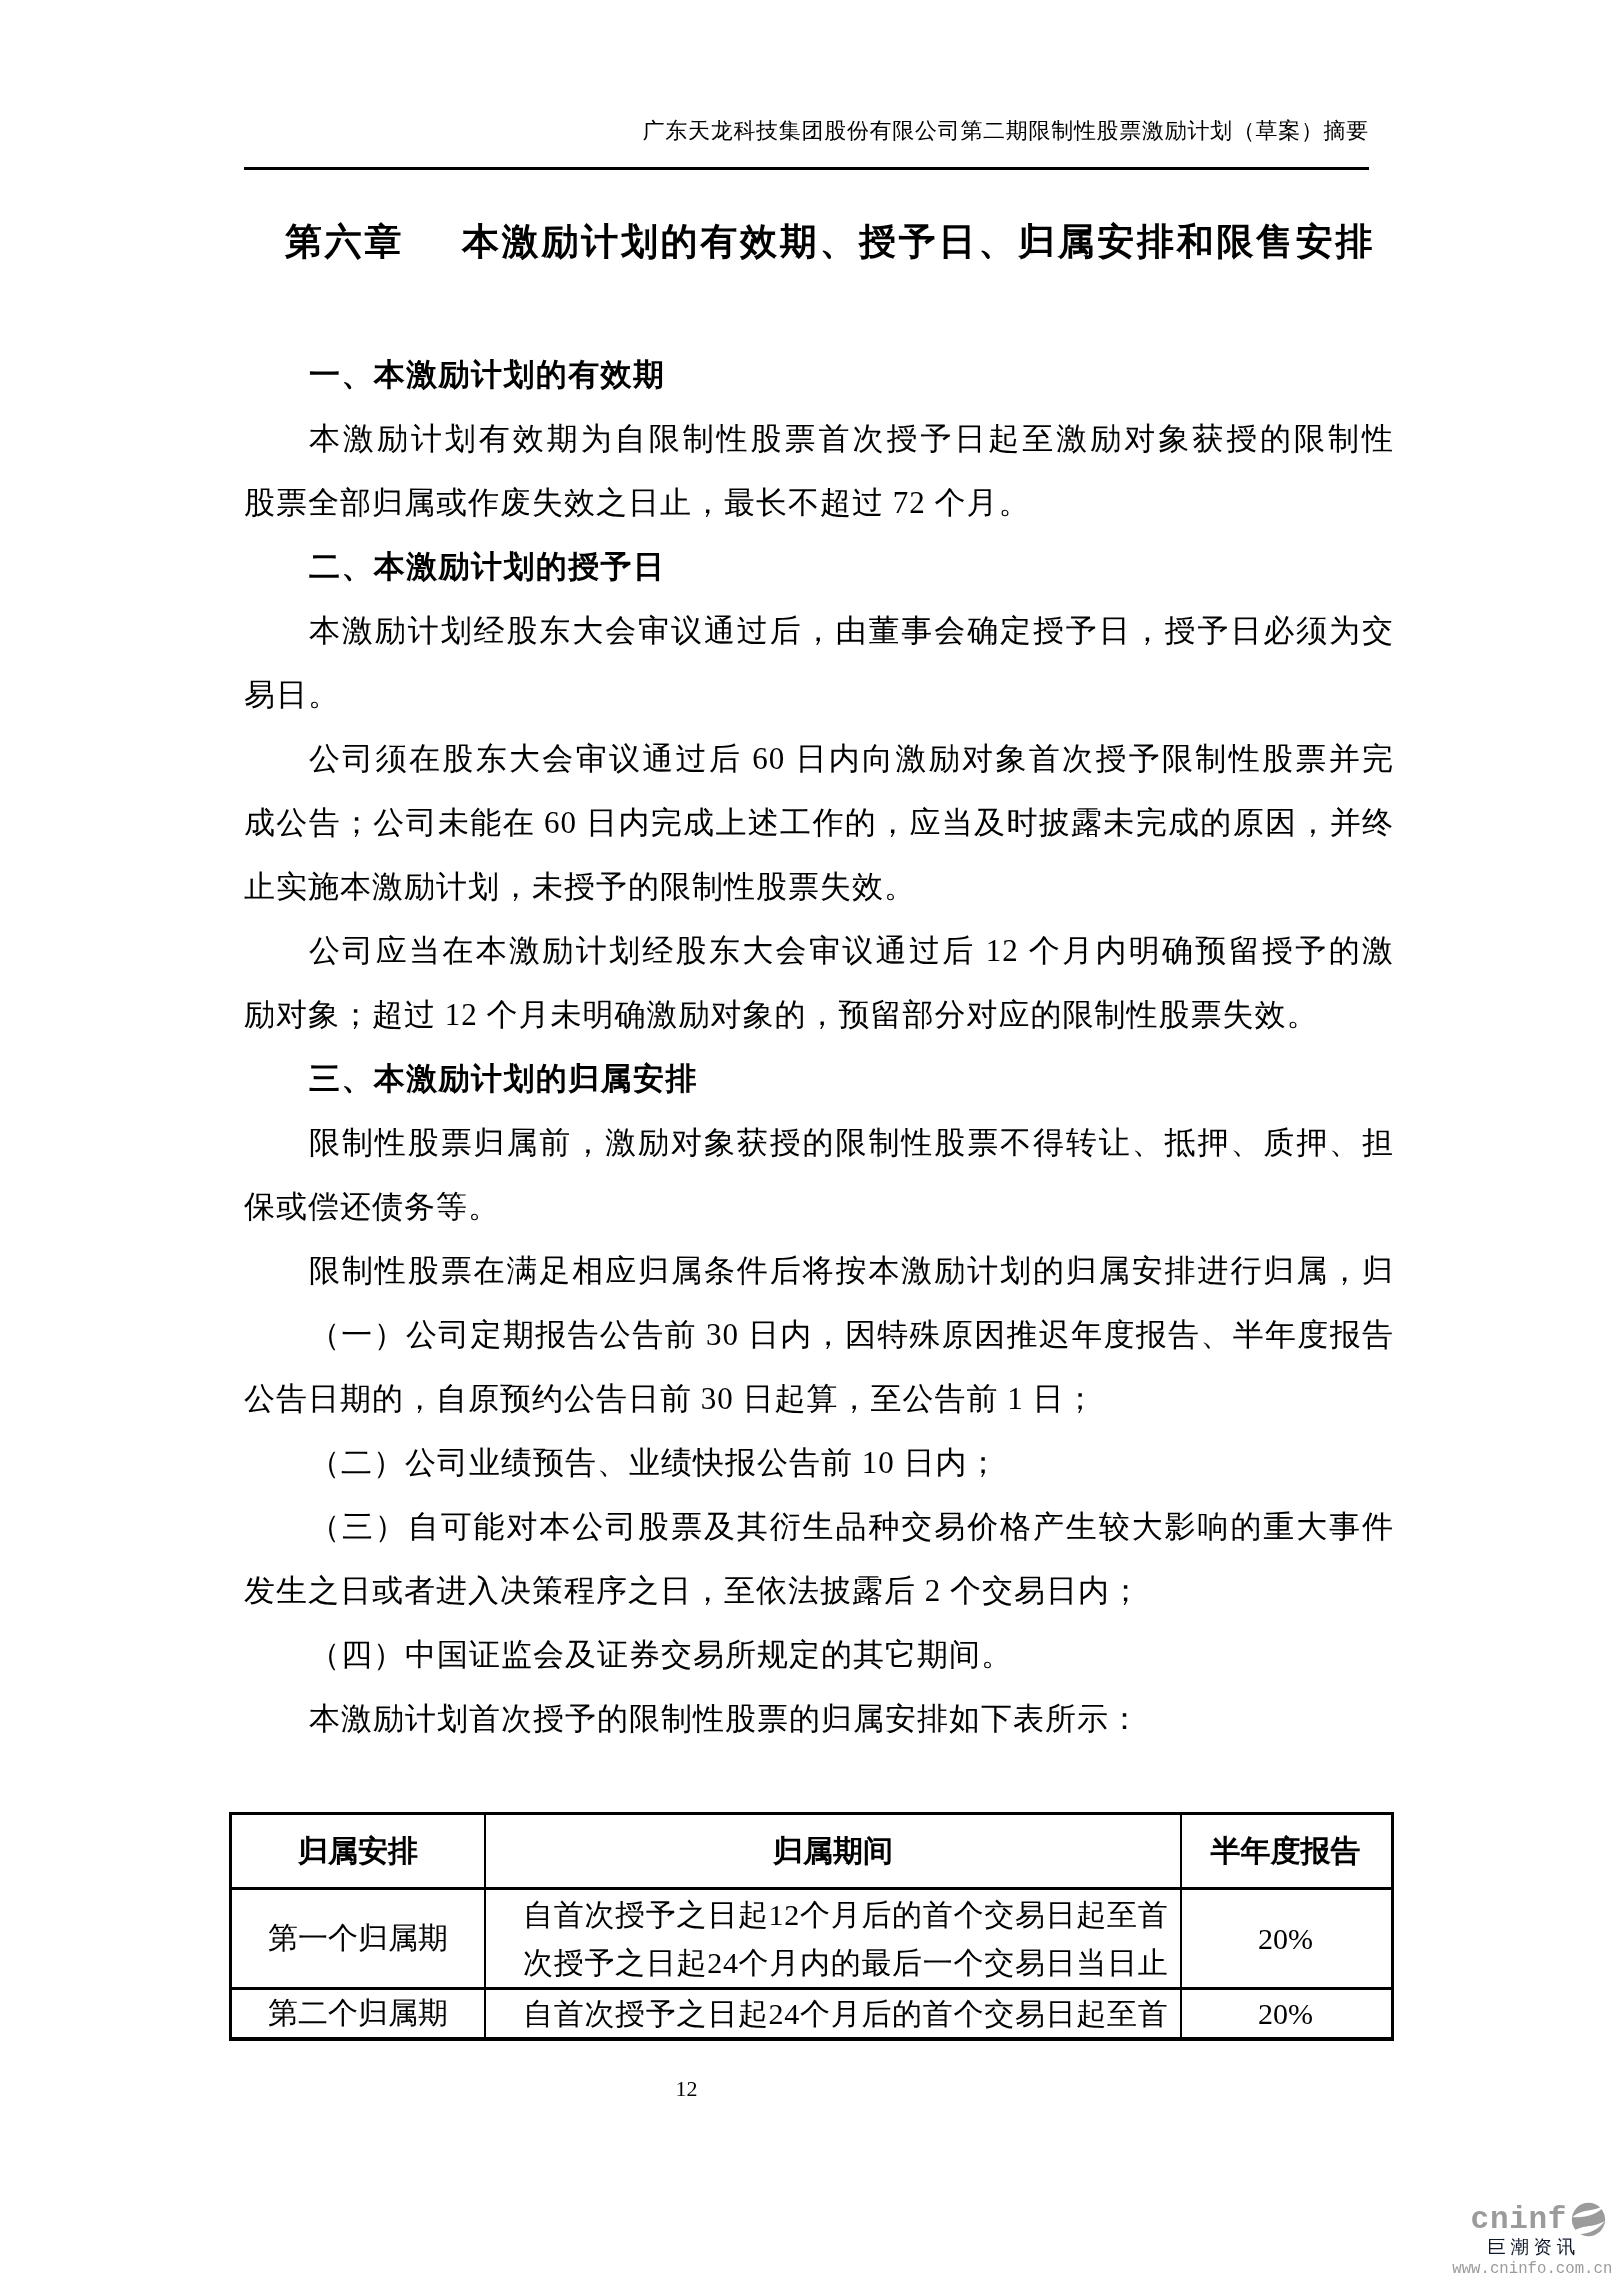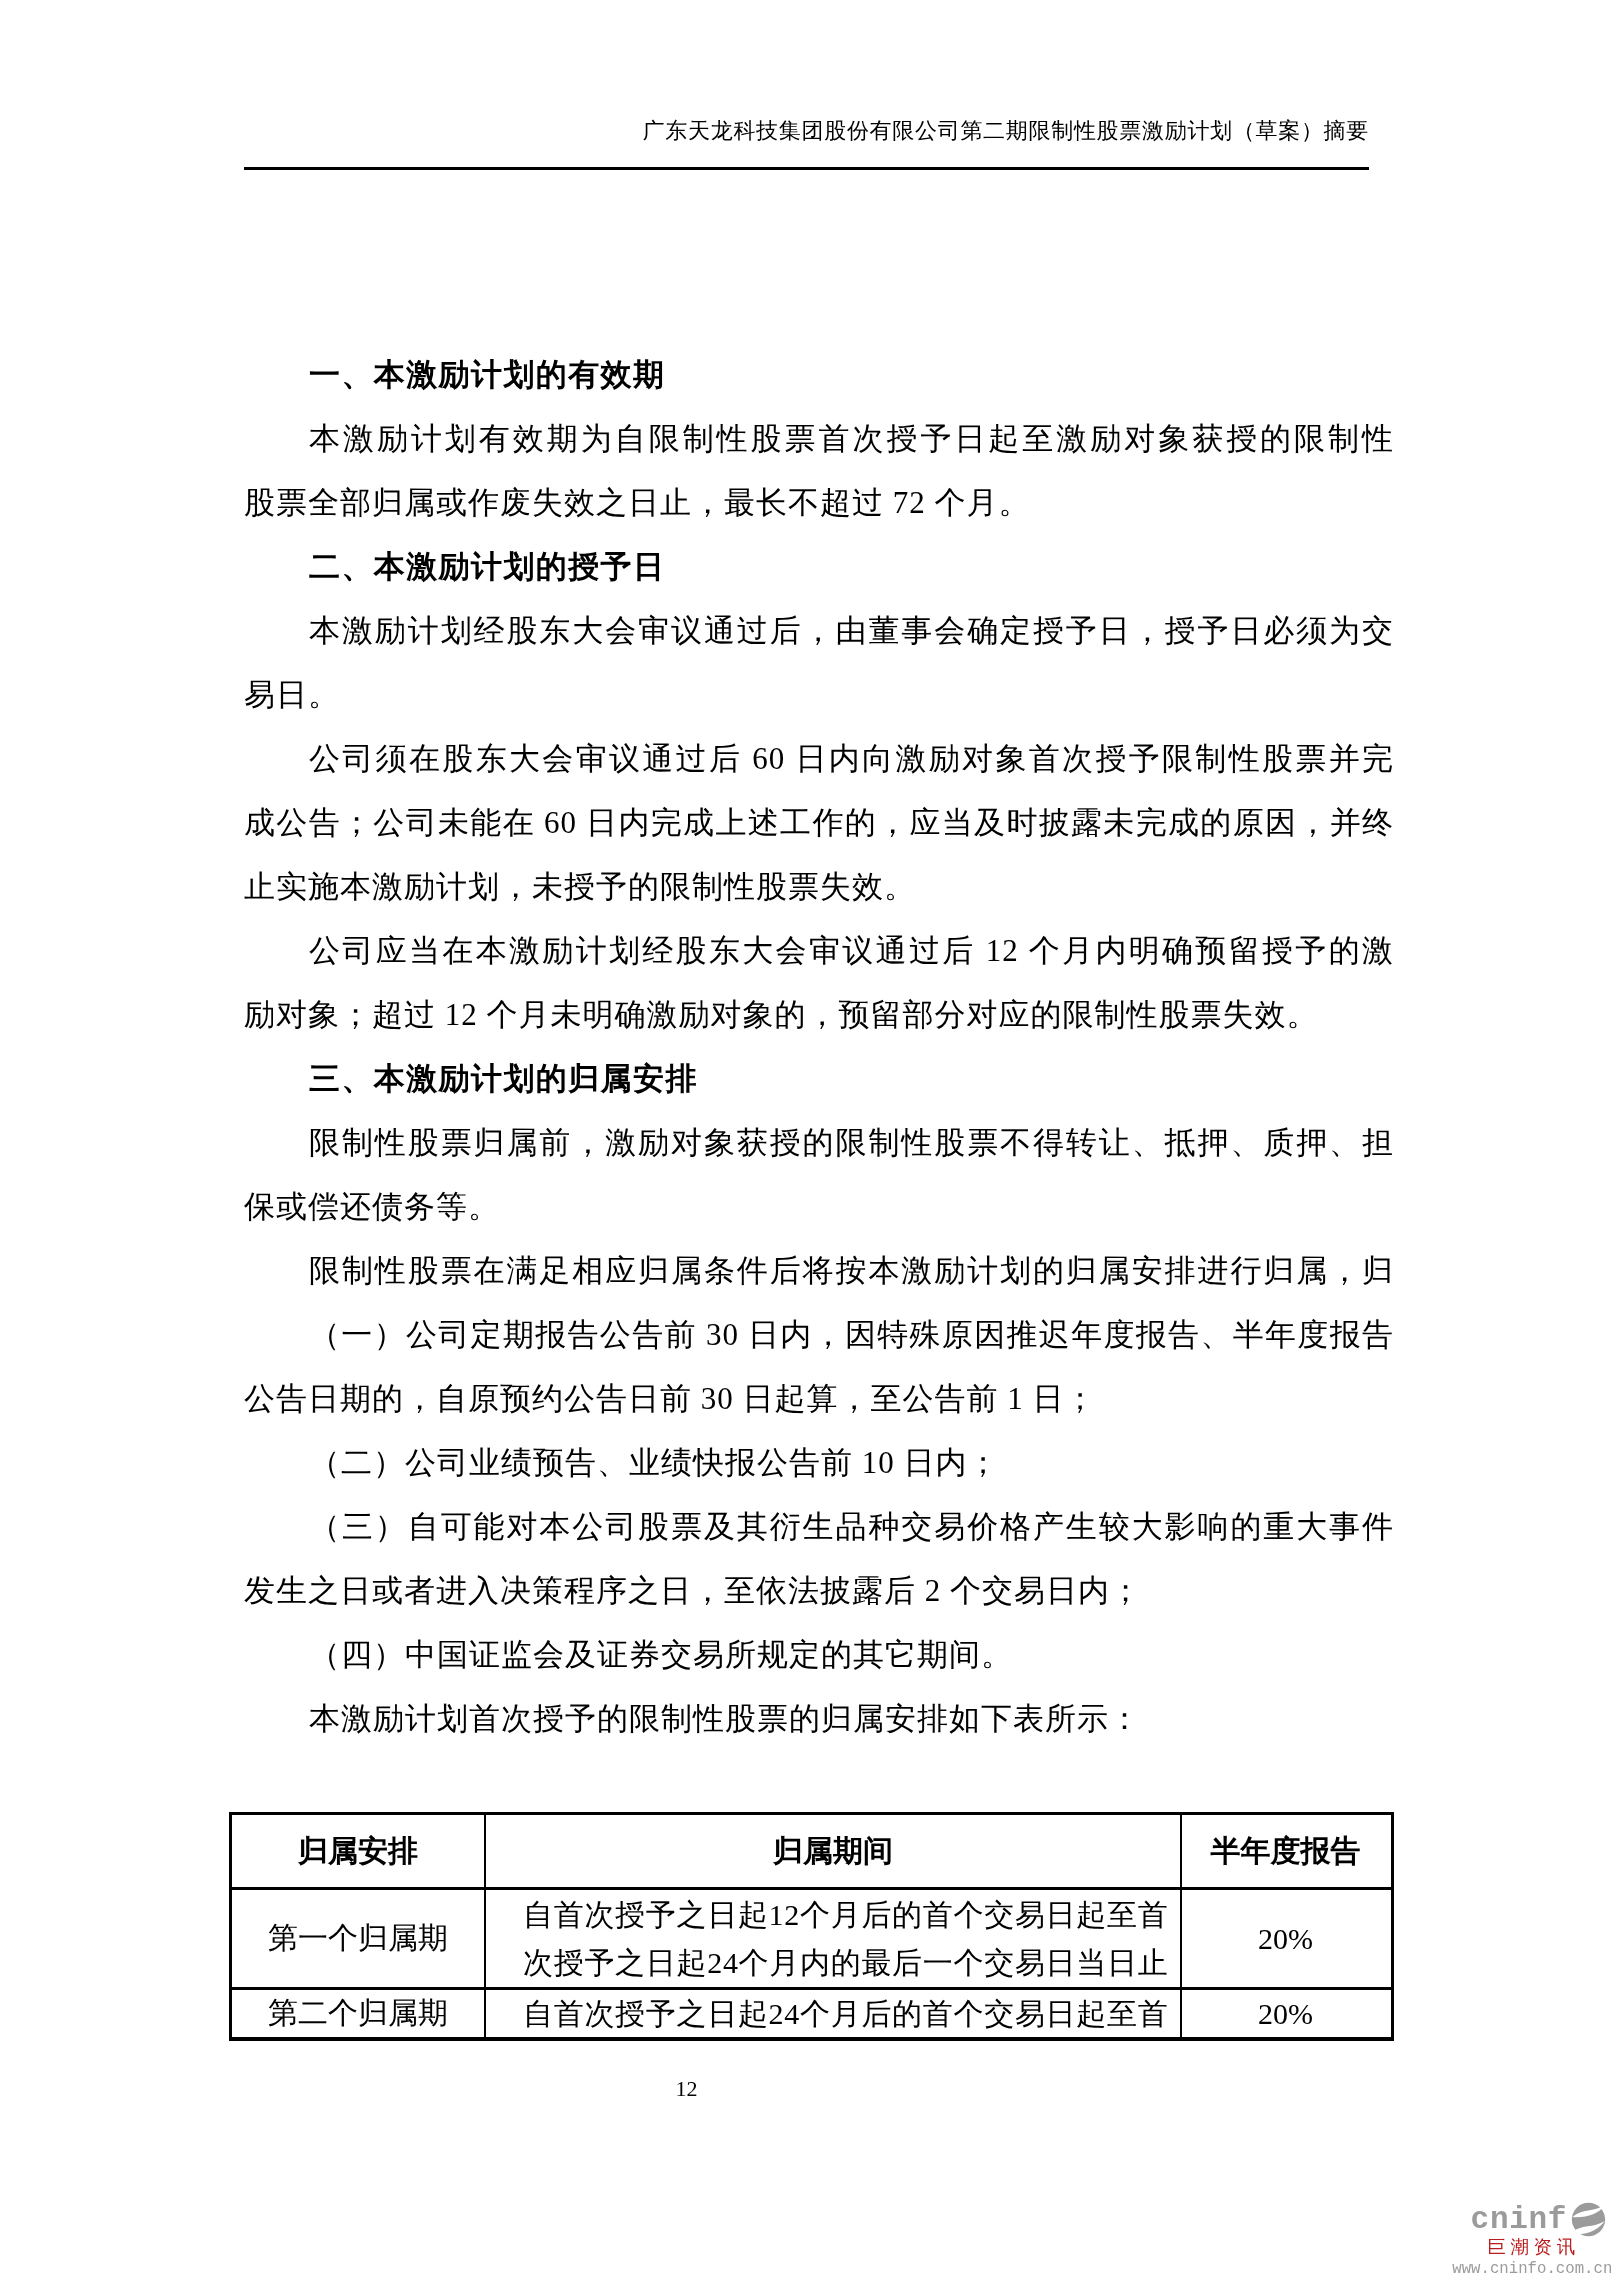--- a/index.html
+++ b/index.html
@@ -77,20 +77,23 @@
   .cninfo .curl{font-size:15.7px;letter-spacing:0px;margin:1.4px 2.7px 0 0;line-height:17.7px;}
 </style>
 </head>
 <body>
 
 <div class="page">
 
   <div class="doc-header">广东天龙科技集团股份有限公司第二期限制性股票激励计划（草案）摘要</div>
   <div class="header-rule"></div>
 
+  <div class="chapter-title">
+    <span class="num">第六章</span><span>本激励计划的有效期、授予日、归属安排和限售安排</span>
+  </div>
 
   <div id="body-lines">
       <div class="bline bold" style="padding-left: 65px;">一、本激励计划的有效期</div>
       <div class="bline just" style="padding-left: 65px;">本激励计划有效期为自限制性股票首次授予日起至激励对象获授的限制性</div>
       <div class="bline" style="padding-left: 0px;">股票全部归属或作废失效之日止，最长不超过 72 个月。</div>
       <div class="bline bold" style="padding-left: 65px;">二、本激励计划的授予日</div>
       <div class="bline just" style="padding-left: 65px;">本激励计划经股东大会审议通过后，由董事会确定授予日，授予日必须为交</div>
       <div class="bline" style="padding-left: 0px;">易日。</div>
       <div class="bline just" style="padding-left: 65px;">公司须在股东大会审议通过后 60 日内向激励对象首次授予限制性股票并完</div>
       <div class="bline just" style="padding-left: 0px;">成公告；公司未能在 60 日内完成上述工作的，应当及时披露未完成的原因，并终</div>
@@ -139,18 +142,18 @@
 
   <div class="cninfo">
     <div class="brandrow">
       <span class="brand" style="color: rgb(155, 155, 155);">cninf</span>
       <svg class="mark" viewBox="0 0 60 60">
         <circle cx="30" cy="30" r="27" fill="#9b9b9b"></circle>
         <path d="M4 26 C 20 12, 38 18, 57 7 C 46 22, 24 28, 4 26 Z" fill="#ffffff"></path>
         <path d="M3 51 C 18 38, 38 44, 56 33 C 44 50, 20 58, 3 51 Z" fill="#ffffff"></path>
       </svg>
     </div>
-    <div class="cname" style="color: #b91c1c;">巨潮资讯</div>
+    <div class="cname" style="color: #0f172a;">巨潮资讯</div>
     <div class="curl" style="color: rgb(155, 155, 155);">www.cninfo.com.cn</div>
   </div>
 
 </div>
 
 
 </body></html>

